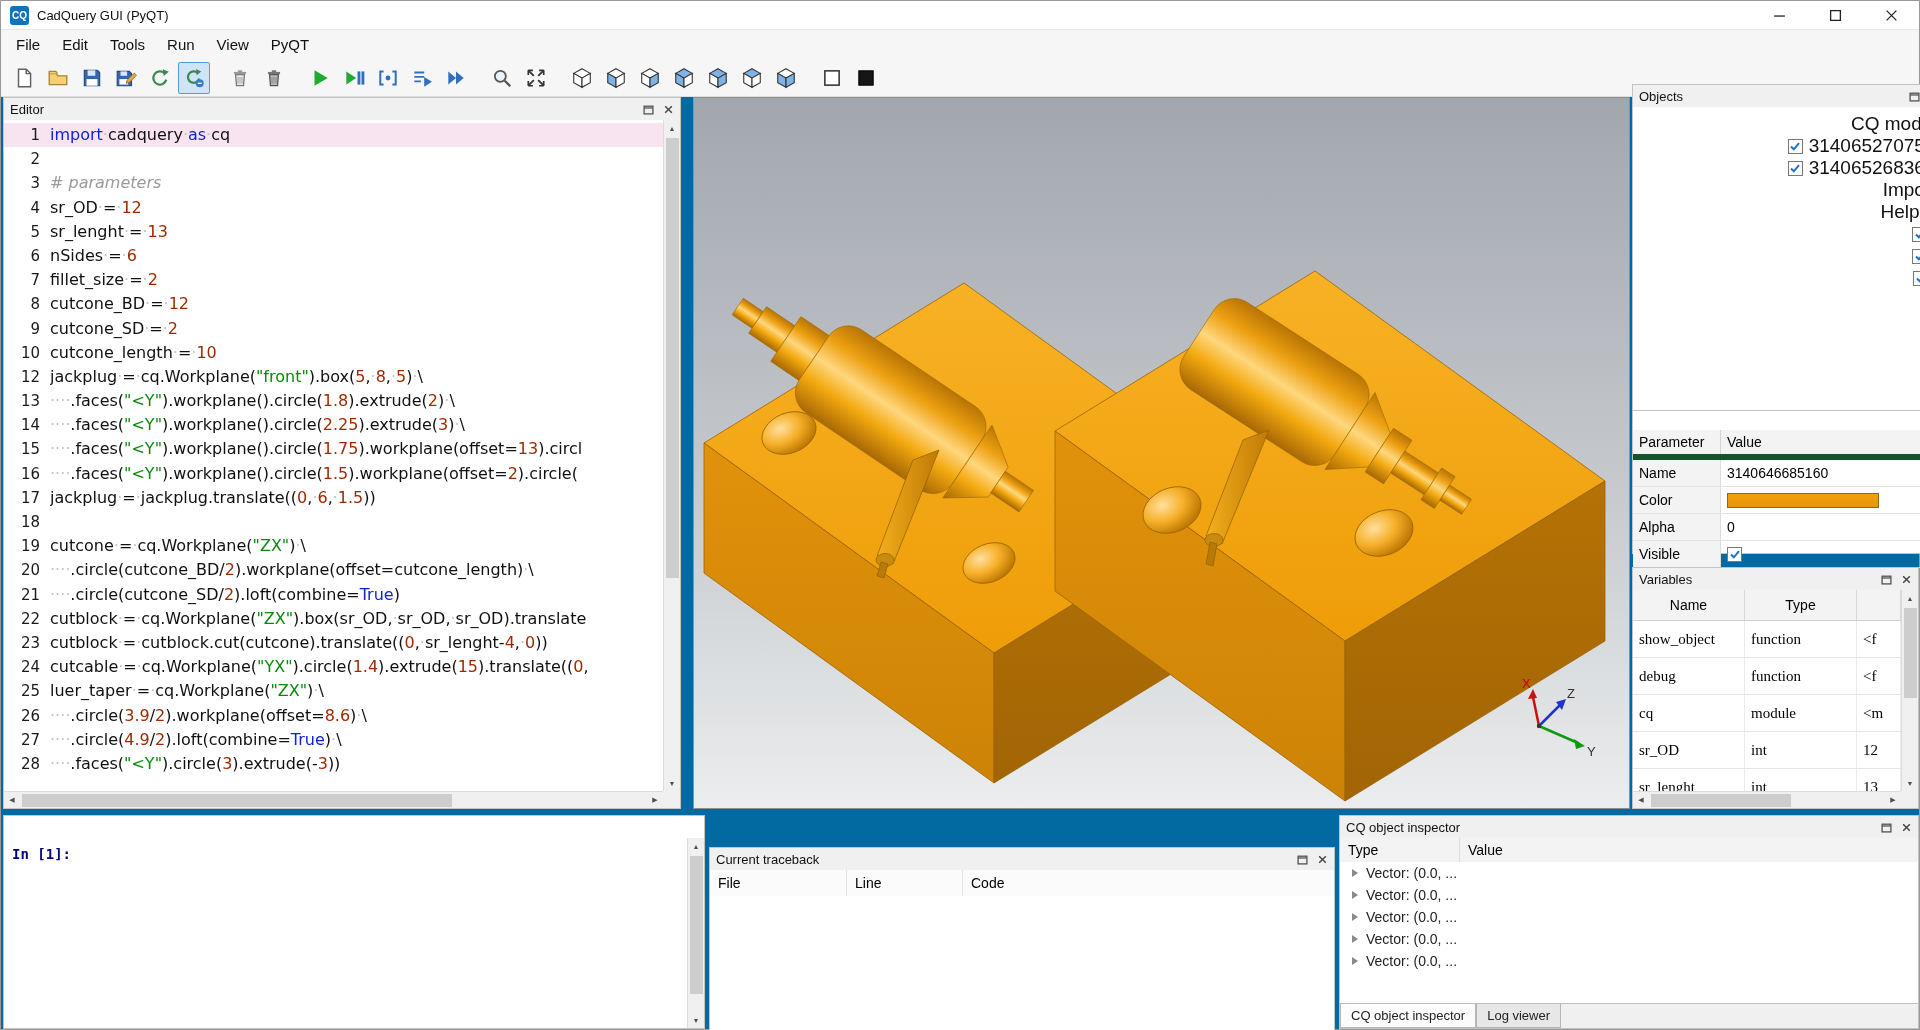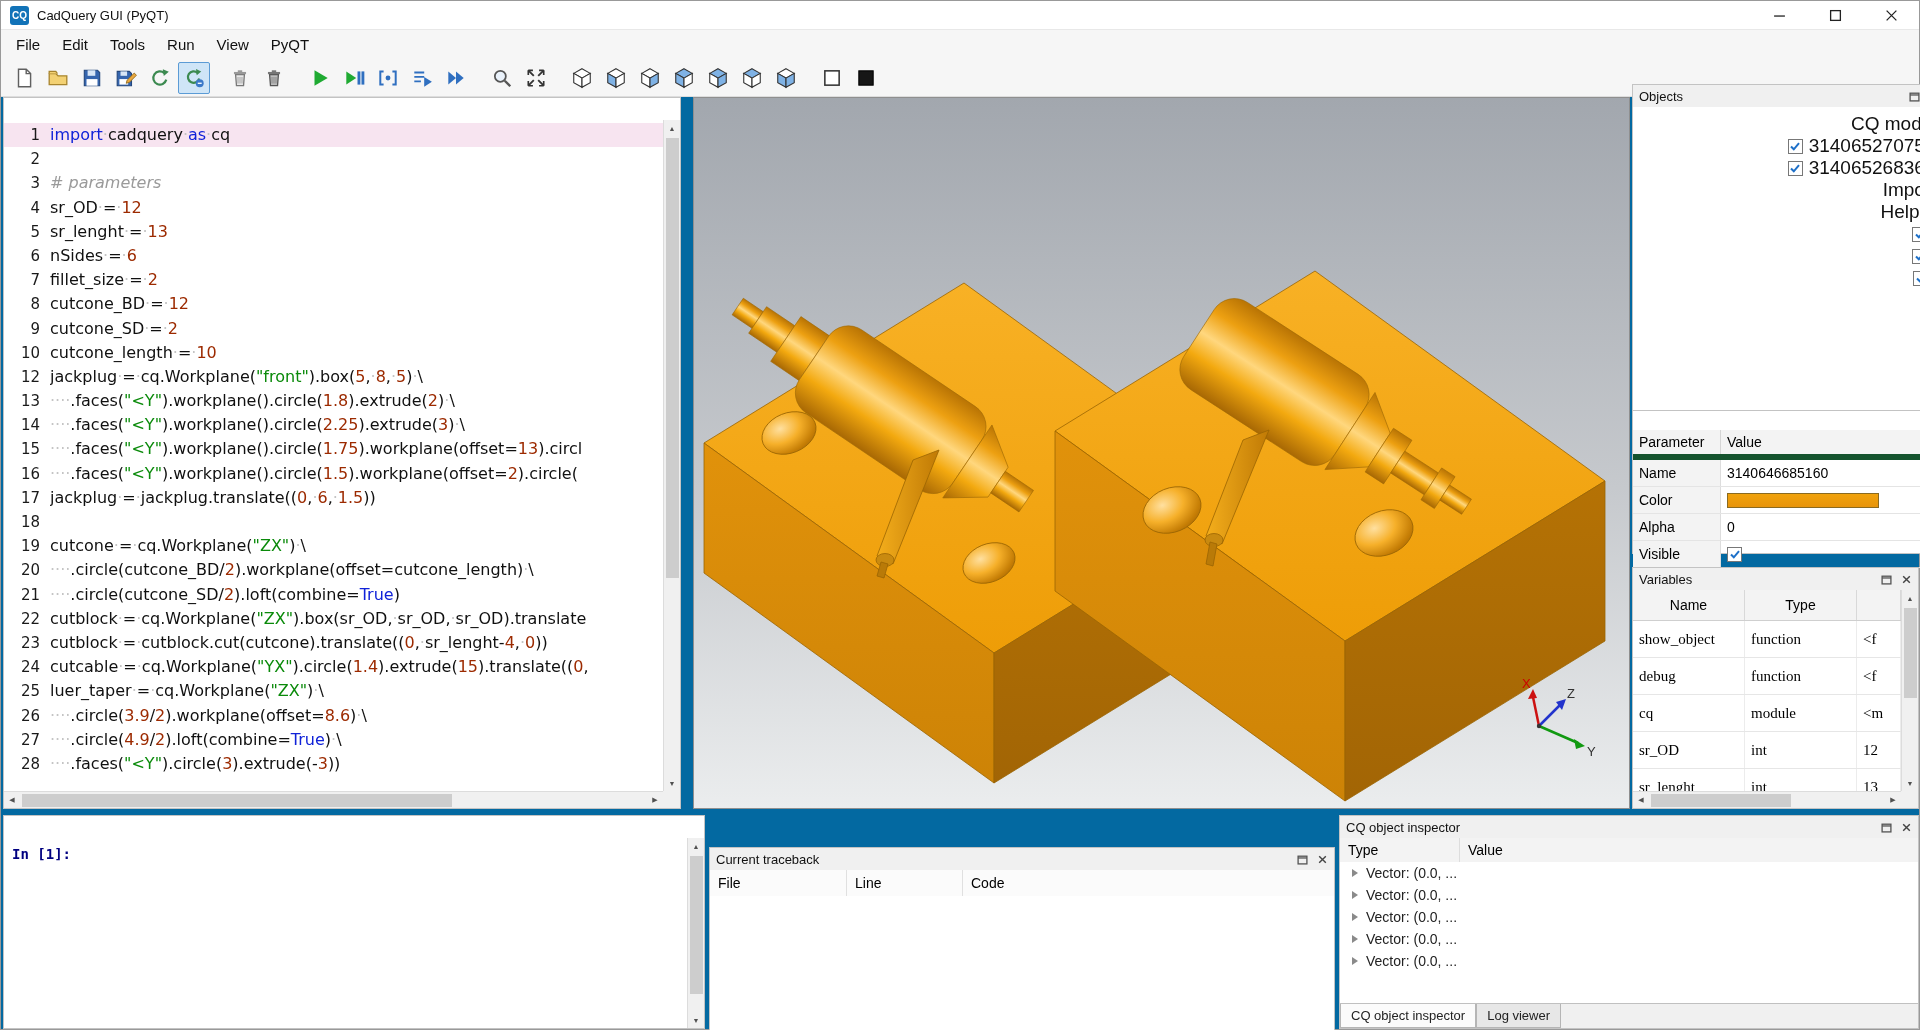--- a/index.html
+++ b/index.html
@@ -291,20 +291,36 @@
         </svg>
       </button>
       <button class="tb-btn">
         <svg viewBox="0 0 20 20" width="22" height="22">
           <rect x="3.5" y="3.5" width="13" height="13" fill="#161616" stroke="#000" stroke-width="1"></rect>
         </svg>
       </button>
     </div>
 
   <div class="dock" id="editor-dock">
+    <div class="dock-head">
+      <span class="dock-title">Editor</span>
+      <span class="dock-btns">
+        <button class="dock-btn">
+            <svg viewBox="0 0 10 10" width="11" height="11">
+              <rect x="1" y="2" width="8" height="7" fill="none" stroke="#555" stroke-width="1.2"></rect>
+              <line x1="1" y1="3.6" x2="9" y2="3.6" stroke="#555" stroke-width="1.2"></line>
+            </svg>
+          </button>
+        <button class="dock-btn">
+            <svg viewBox="0 0 10 10" width="11" height="11">
+              <path d="M2 2l6 6M8 2l-6 6" stroke="#444" stroke-width="1.3"></path>
+            </svg>
+          </button>
+      </span>
+    </div>
     <div class="code-wrap">
         <div class="code-line current"><span class="ln">1</span><span class="ct"><span class="tk">import</span><span class="tw">·</span><span class="tp">cadquery</span><span class="tw">·</span><span class="tk">as</span><span class="tw">·</span><span class="tp">cq</span></span></div>
         <div class="code-line"><span class="ln">2</span><span class="ct"></span></div>
         <div class="code-line"><span class="ln">3</span><span class="ct"><span class="tc"># parameters</span></span></div>
         <div class="code-line"><span class="ln">4</span><span class="ct"><span class="tp">sr_OD</span><span class="tw">·</span><span class="tp">=</span><span class="tw">·</span><span class="tn">12</span></span></div>
         <div class="code-line"><span class="ln">5</span><span class="ct"><span class="tp">sr_lenght</span><span class="tw">·</span><span class="tp">=</span><span class="tw">·</span><span class="tn">13</span></span></div>
         <div class="code-line"><span class="ln">6</span><span class="ct"><span class="tp">nSides</span><span class="tw">·</span><span class="tp">=</span><span class="tw">·</span><span class="tn">6</span></span></div>
         <div class="code-line"><span class="ln">7</span><span class="ct"><span class="tp">fillet_size</span><span class="tw">·</span><span class="tp">=</span><span class="tw">·</span><span class="tn">2</span></span></div>
         <div class="code-line"><span class="ln">8</span><span class="ct"><span class="tp">cutcone_BD</span><span class="tw">·</span><span class="tp">=</span><span class="tw">·</span><span class="tn">12</span></span></div>
         <div class="code-line"><span class="ln">9</span><span class="ct"><span class="tp">cutcone_SD</span><span class="tw">·</span><span class="tp">=</span><span class="tw">·</span><span class="tn">2</span></span></div>

